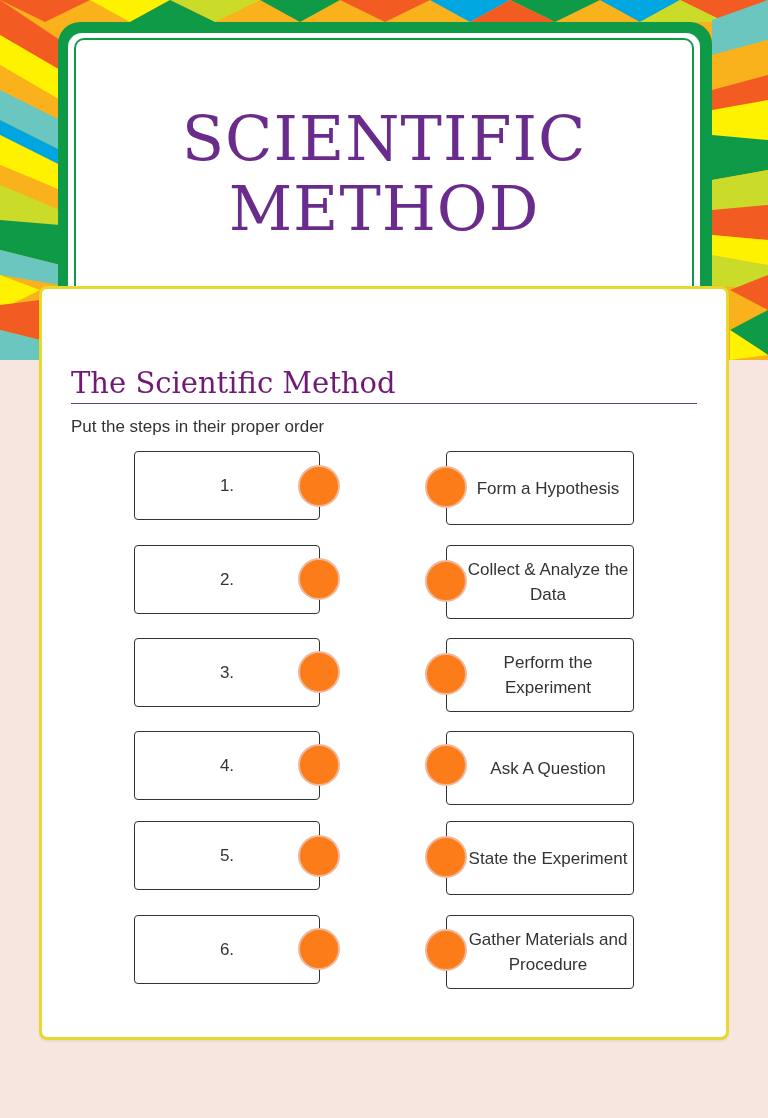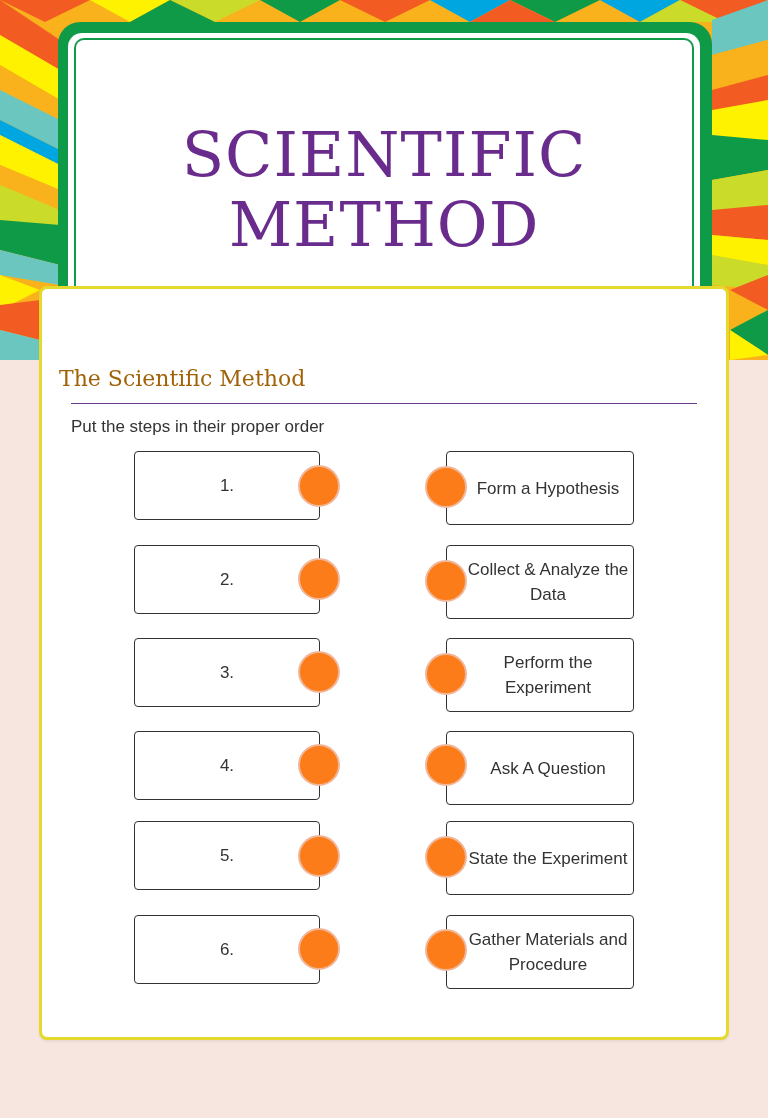--- a/index.html
+++ b/index.html
@@ -18,34 +18,34 @@
     .title-card {
       position: absolute; left: 68px; top: 33px; width: 632px; height: 275px;
       background: #ffffff; border-radius: 14px;
     }
     .title-inner {
       position: absolute; left: 74px; top: 38px; width: 620px; height: 270px;
       border: 2px solid #0f9a48; border-bottom: none; border-radius: 10px 10px 0 0;
       box-sizing: border-box;
     }
     .page-title {
-      position: absolute; left: 74px; top: 120px; width: 620px;
+      position: absolute; left: 74px; top: 104px; width: 620px;
       text-align: center; color: #6a2c8c;
       font-family: "DejaVu Serif", serif; font-size: 62px; line-height: 70px;
       letter-spacing: 1px; margin: 0; font-weight: normal;
     }
 
     .worksheet-card {
       position: absolute; left: 39px; top: 286px; width: 690px; height: 754px;
       background: #ffffff; border: 3px solid #e5d92e; border-radius: 8px;
       box-sizing: border-box; box-shadow: 0 2px 2px rgba(0,0,0,0.06);
     }
     .section-title {
-      position: absolute; left: 59px; top: 366px;
-      color: #a16207; font-family: "DejaVu Serif", serif; font-size: 22px; margin: 0; font-weight: normal;
+      position: absolute; left: 71px; top: 366px;
+      color: #701a75; font-family: "DejaVu Serif", serif; font-size: 29px; margin: 0; font-weight: normal;
     }
     .section-rule {
       position: absolute; left: 71px; top: 403px; width: 626px; height: 0;
       border-top: 1.5px solid #6a3a8a;
     }
     .instructions {
       position: absolute; left: 71px; top: 417px; color: #333;
       font-family: "Liberation Sans", sans-serif; font-size: 17px;
     }
 

